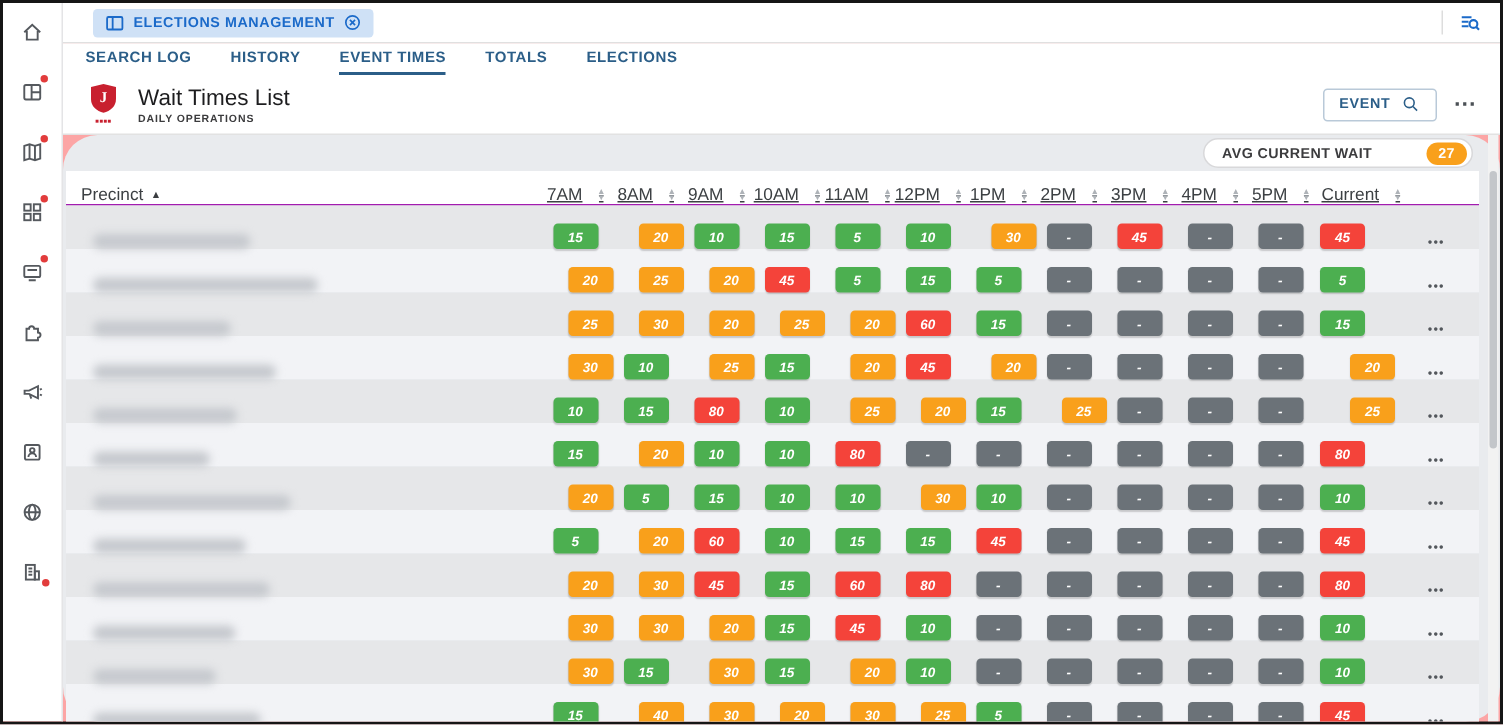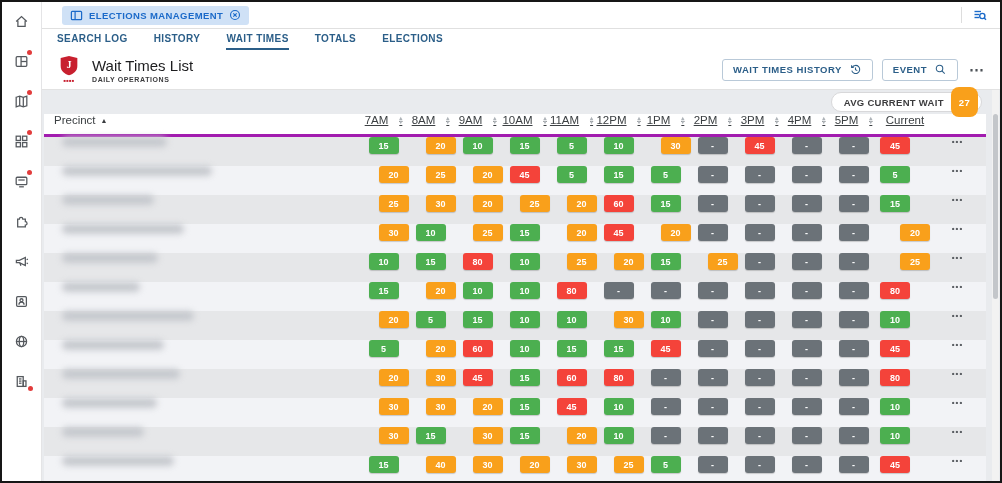--- a/index.html
+++ b/index.html
@@ -34,36 +34,36 @@
   .logo .lbl { font-size:4px; color:#c8202f; letter-spacing:.3px; margin-top:1px; }
   .title-block { display:flex; flex-direction:column; gap:2px; }
   .page-title { font-size:15px; font-weight:normal; color:#1d1d1f; }
   .page-subtitle { font-size:7px; font-weight:bold; letter-spacing:.6px; color:#3b3b3d; }
   .title-actions { margin-left:auto; display:flex; align-items:center; gap:9px; }
   .btn { height:22px; display:inline-flex; align-items:center; gap:7px; padding:0 10px; background:#fff; border:1px solid #b9c9d8; border-radius:3px; color:#2b5e88; font-size:9.5px; font-weight:bold; letter-spacing:.5px; cursor:pointer; }
   .btn svg { stroke:#2b5e88; fill:none; stroke-width:1.3; }
   .more-btn { font-size:15px; font-weight:bold; color:#4c5156; cursor:pointer; padding:0 2px; line-height:10px; }
 
   
-  .content { position:absolute; left:0; right:0; top:88px; bottom:0; background:#e9ebee; }
+  .content { position:absolute; left:0; right:0; top:88px; bottom:0; background:#e9ebee;border-radius:23px; }
   .summary-row { height:24px; display:flex; justify-content:flex-end; align-items:center; padding-right:18px; }
   .avg-pill { height:20px; background:#fff; border:1px solid #d8d8da; border-radius:11px; display:inline-flex; align-items:center; gap:7px; padding:0 3px 0 12px; font-size:9.5px; font-weight:bold; letter-spacing:.3px; color:#3c3c3e; }
-  .avg-count { height:30px; min-width:26px; border-radius:8px; background:#f9a01b; color:#fff; font-size:9.5px; font-weight:bold; display:inline-flex; align-items:center; justify-content:center; padding:0 8px; }
+  .avg-count { height:15px; min-width:26px; border-radius:8px; background:#f9a01b; color:#fff; font-size:9.5px; font-weight:bold; display:inline-flex; align-items:center; justify-content:center; padding:0 8px;margin-left:29px; }
 
   
   .table { margin:0 14px 0 2px; }
-  .thead { height:23px; background:#fff; border-bottom:3px solid #a21caf; display:flex; align-items:flex-start; font-size:11.5px; color:#3c4043; }
+  .thead { height:23px; background:#fff; border-bottom:1px solid #a21caf; display:flex; align-items:flex-end; font-size:11.5px; color:#3c4043; }
   .col-name { flex:1; padding-left:10px; display:flex; align-items:center; gap:5px; }
   .sort-asc { font-size:7px; color:#3a3d40; }
   .col-h { width:47px; display:flex; align-items:center; justify-content:center; gap:11px; cursor:pointer;text-decoration:underline; }
-  .col-h.cur { width:52px; justify-content:flex-start; padding-left:4px;flex-direction:column; }
+  .col-h.cur { width:52px; justify-content:flex-start; padding-left:4px; }
   .sort { display:inline-flex; flex-direction:column; line-height:4px; font-size:6px; color:#aeb3b8; font-style:normal; }
   .col-actions { width:57px; display:flex; justify-content:center; }
 
-  .trow { height:29px; display:flex; align-items:flex-start; }
+  .trow { height:29px; display:flex; align-items:flex-end;font-style:italic; }
   .trow:nth-child(odd) { background:#e6e7e9; }
   .trow:nth-child(even) { background:#f2f3f6; }
   .blur-blob { height:10px; background:#c6c9ce; border-radius:5px; filter:blur(3px); margin-left:8px; }
   .cell { width:47px; display:flex; justify-content:center; }
   .cell.cur { width:52px; justify-content:flex-start; padding-left:3px; }
   .badge { min-width:30px; height:17px; border-radius:3px; display:inline-flex; align-items:center; justify-content:center; font-size:9px; font-weight:bold; color:#fff; box-shadow:0 1px 1px rgba(0,0,0,.18); }
   .b-g { background:var(--c-g); } .b-o { background:var(--c-o);margin-left:20px; }
   .b-r { background:var(--c-r); } .b-x { background:var(--c-x); }
   .dots { font-size:13px; font-weight:bold; color:#53575c; cursor:pointer; letter-spacing:1px; }
 
@@ -177,46 +177,38 @@
             <line x1="2.5" y1="10.5" x2="7" y2="10.5"></line>
             <circle cx="10.3" cy="9" r="2.6"></circle>
             <line x1="12.2" y1="11" x2="14" y2="12.8"></line>
           </svg>
       </div>
     </div>
 
     <div class="nav-row">
         <div class="nav-tab">SEARCH LOG</div>
         <div class="nav-tab">HISTORY</div>
-        <div class="nav-tab active">WAIT TIMES</div>
+        <div class="nav-tab active">EVENT TIMES</div>
         <div class="nav-tab">TOTALS</div>
         <div class="nav-tab">ELECTIONS</div>
       </div>
 
     <div class="title-row">
       <div class="logo">
         <svg width="20" height="22" viewBox="0 0 24 26">
           <path d="M12 1 L22 3.4 V13 c0 6-4.5 9.6-10 11 C6.5 22.6 2 19 2 13 V3.4 Z" fill="#c8202f" stroke="none"></path>
           <text x="12" y="15.5" text-anchor="middle" font-size="12" font-weight="bold" fill="#fff" font-family="Liberation Serif, serif">J</text>
         </svg>
         <span class="lbl">■■■■</span>
       </div>
       <div class="title-block">
         <div class="page-title">Wait Times List</div>
         <div class="page-subtitle">DAILY OPERATIONS</div>
       </div>
       <div class="title-actions">
-        <div class="btn">
-          <span>WAIT TIMES HISTORY</span>
-          <svg width="13" height="13" viewBox="0 0 16 16">
-              <path d="M3.4 9.4 a5 5 0 1 0 .6-4.2"></path>
-              <polyline points="3.2,2.8 3.2,5.4 5.8,5.4" fill="none"></polyline>
-              <polyline points="8,5.4 8,8.2 10.2,9.4" fill="none"></polyline>
-            </svg>
-        </div>
         <div class="btn">
           <span>EVENT</span>
           <svg width="13" height="13" viewBox="0 0 16 16">
               <circle cx="6.8" cy="6.8" r="4"></circle>
               <line x1="9.8" y1="9.8" x2="13.2" y2="13.2"></line>
             </svg>
         </div>
         <div class="more-btn">⋯</div>
       </div>
     </div>

